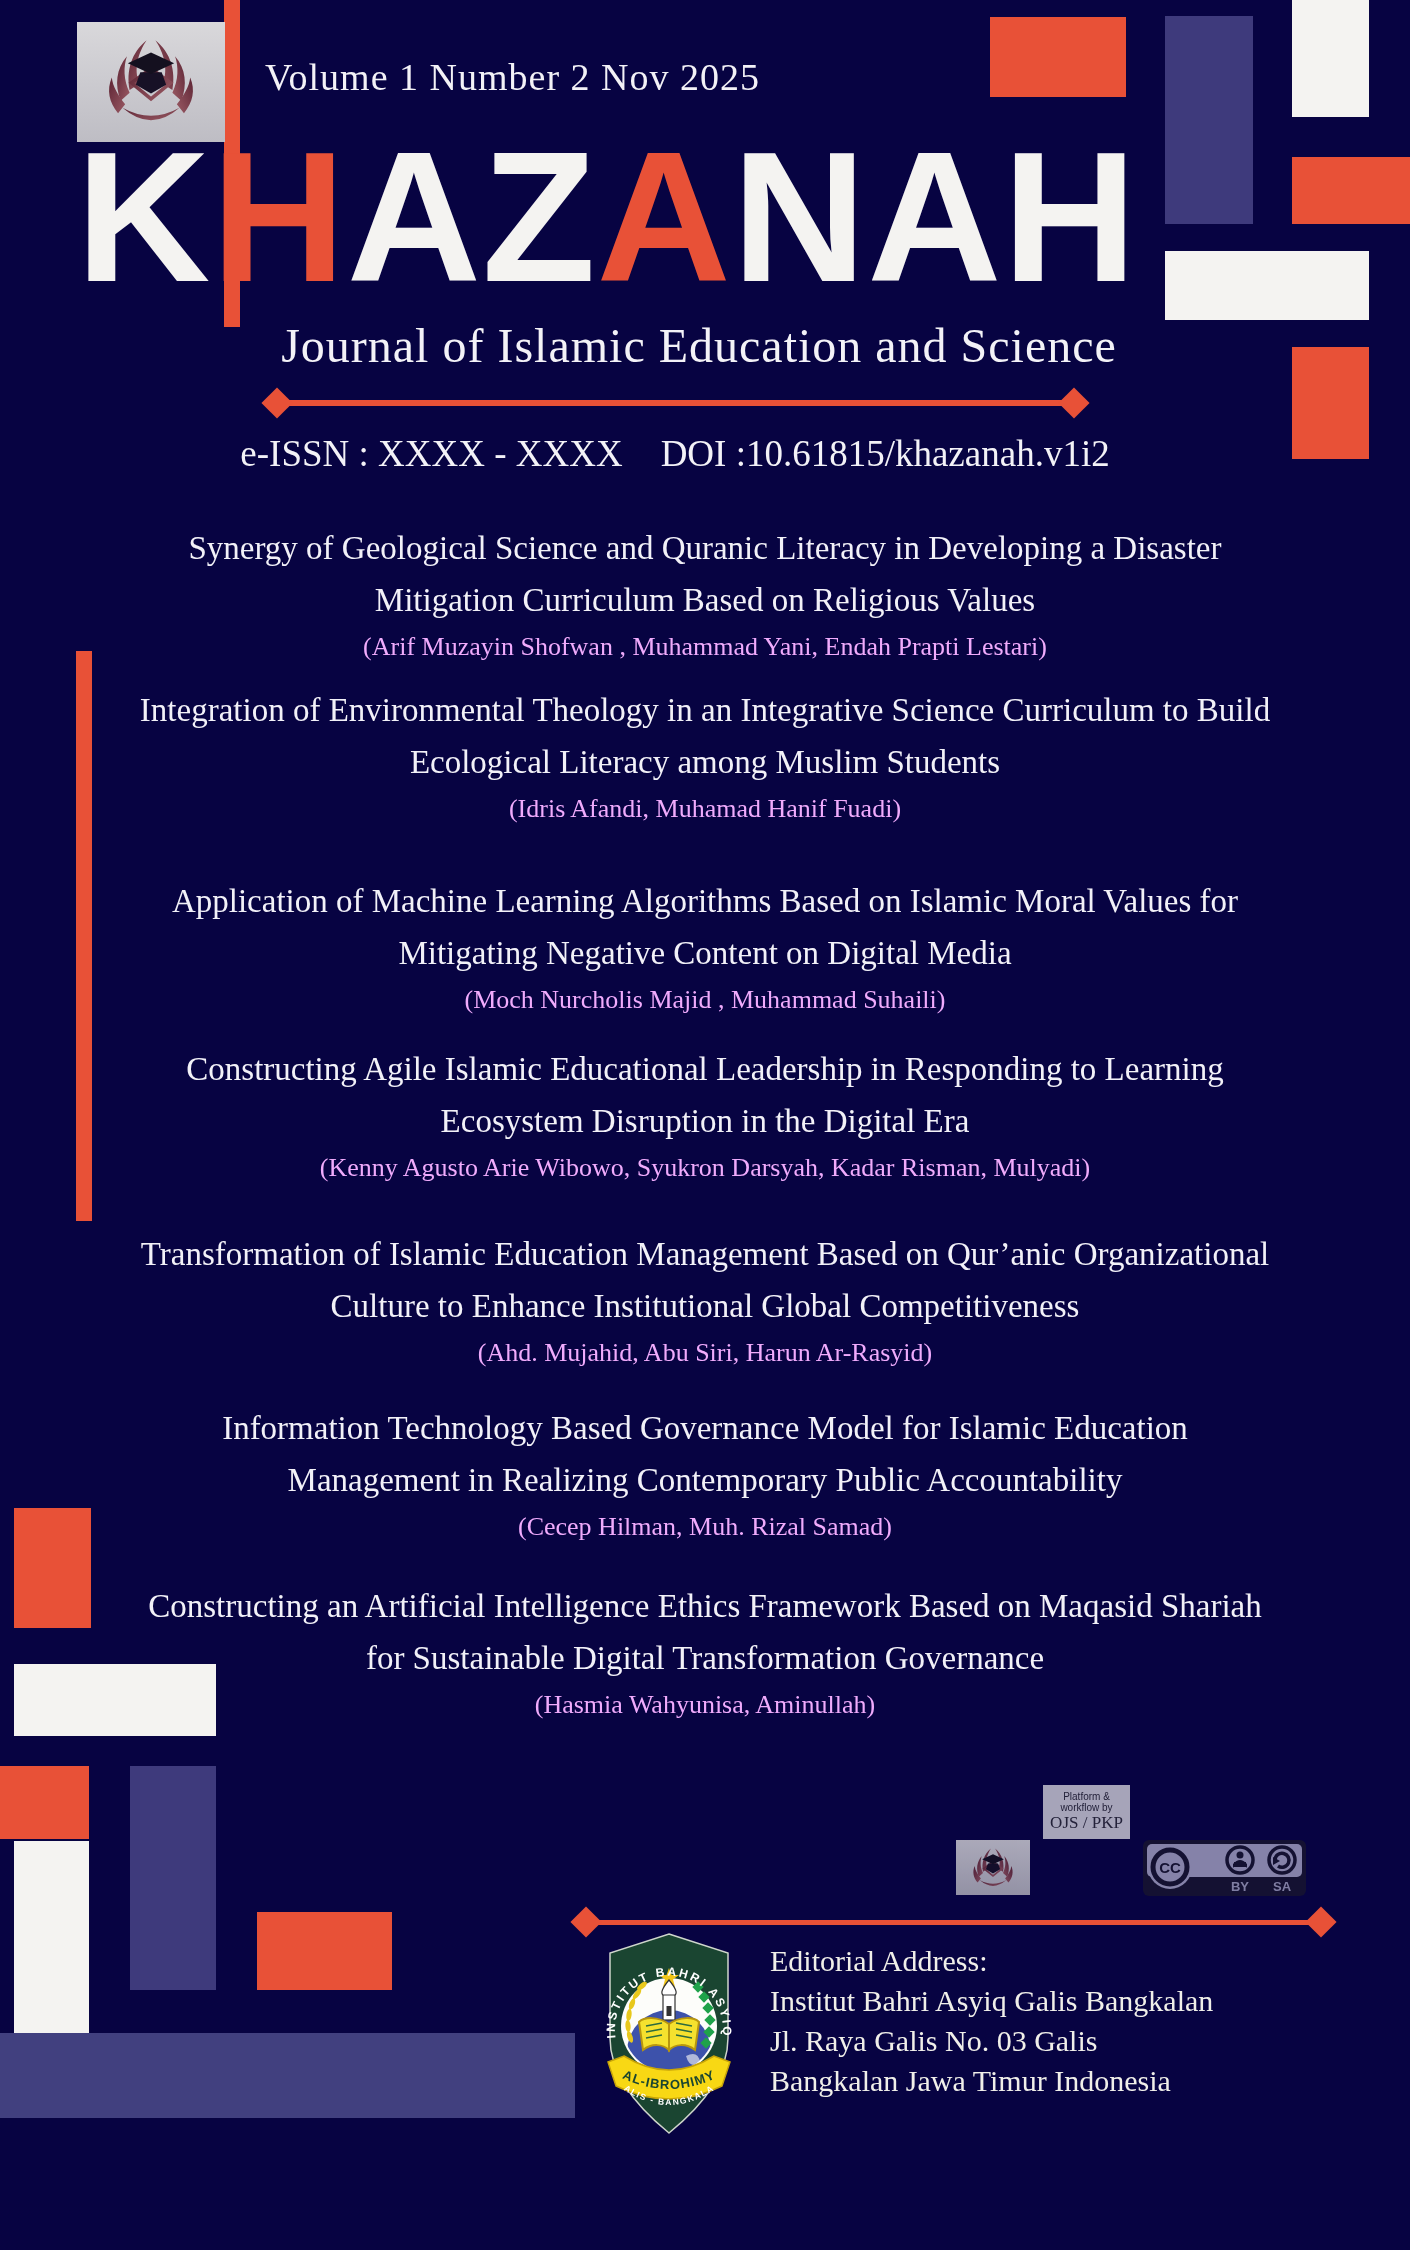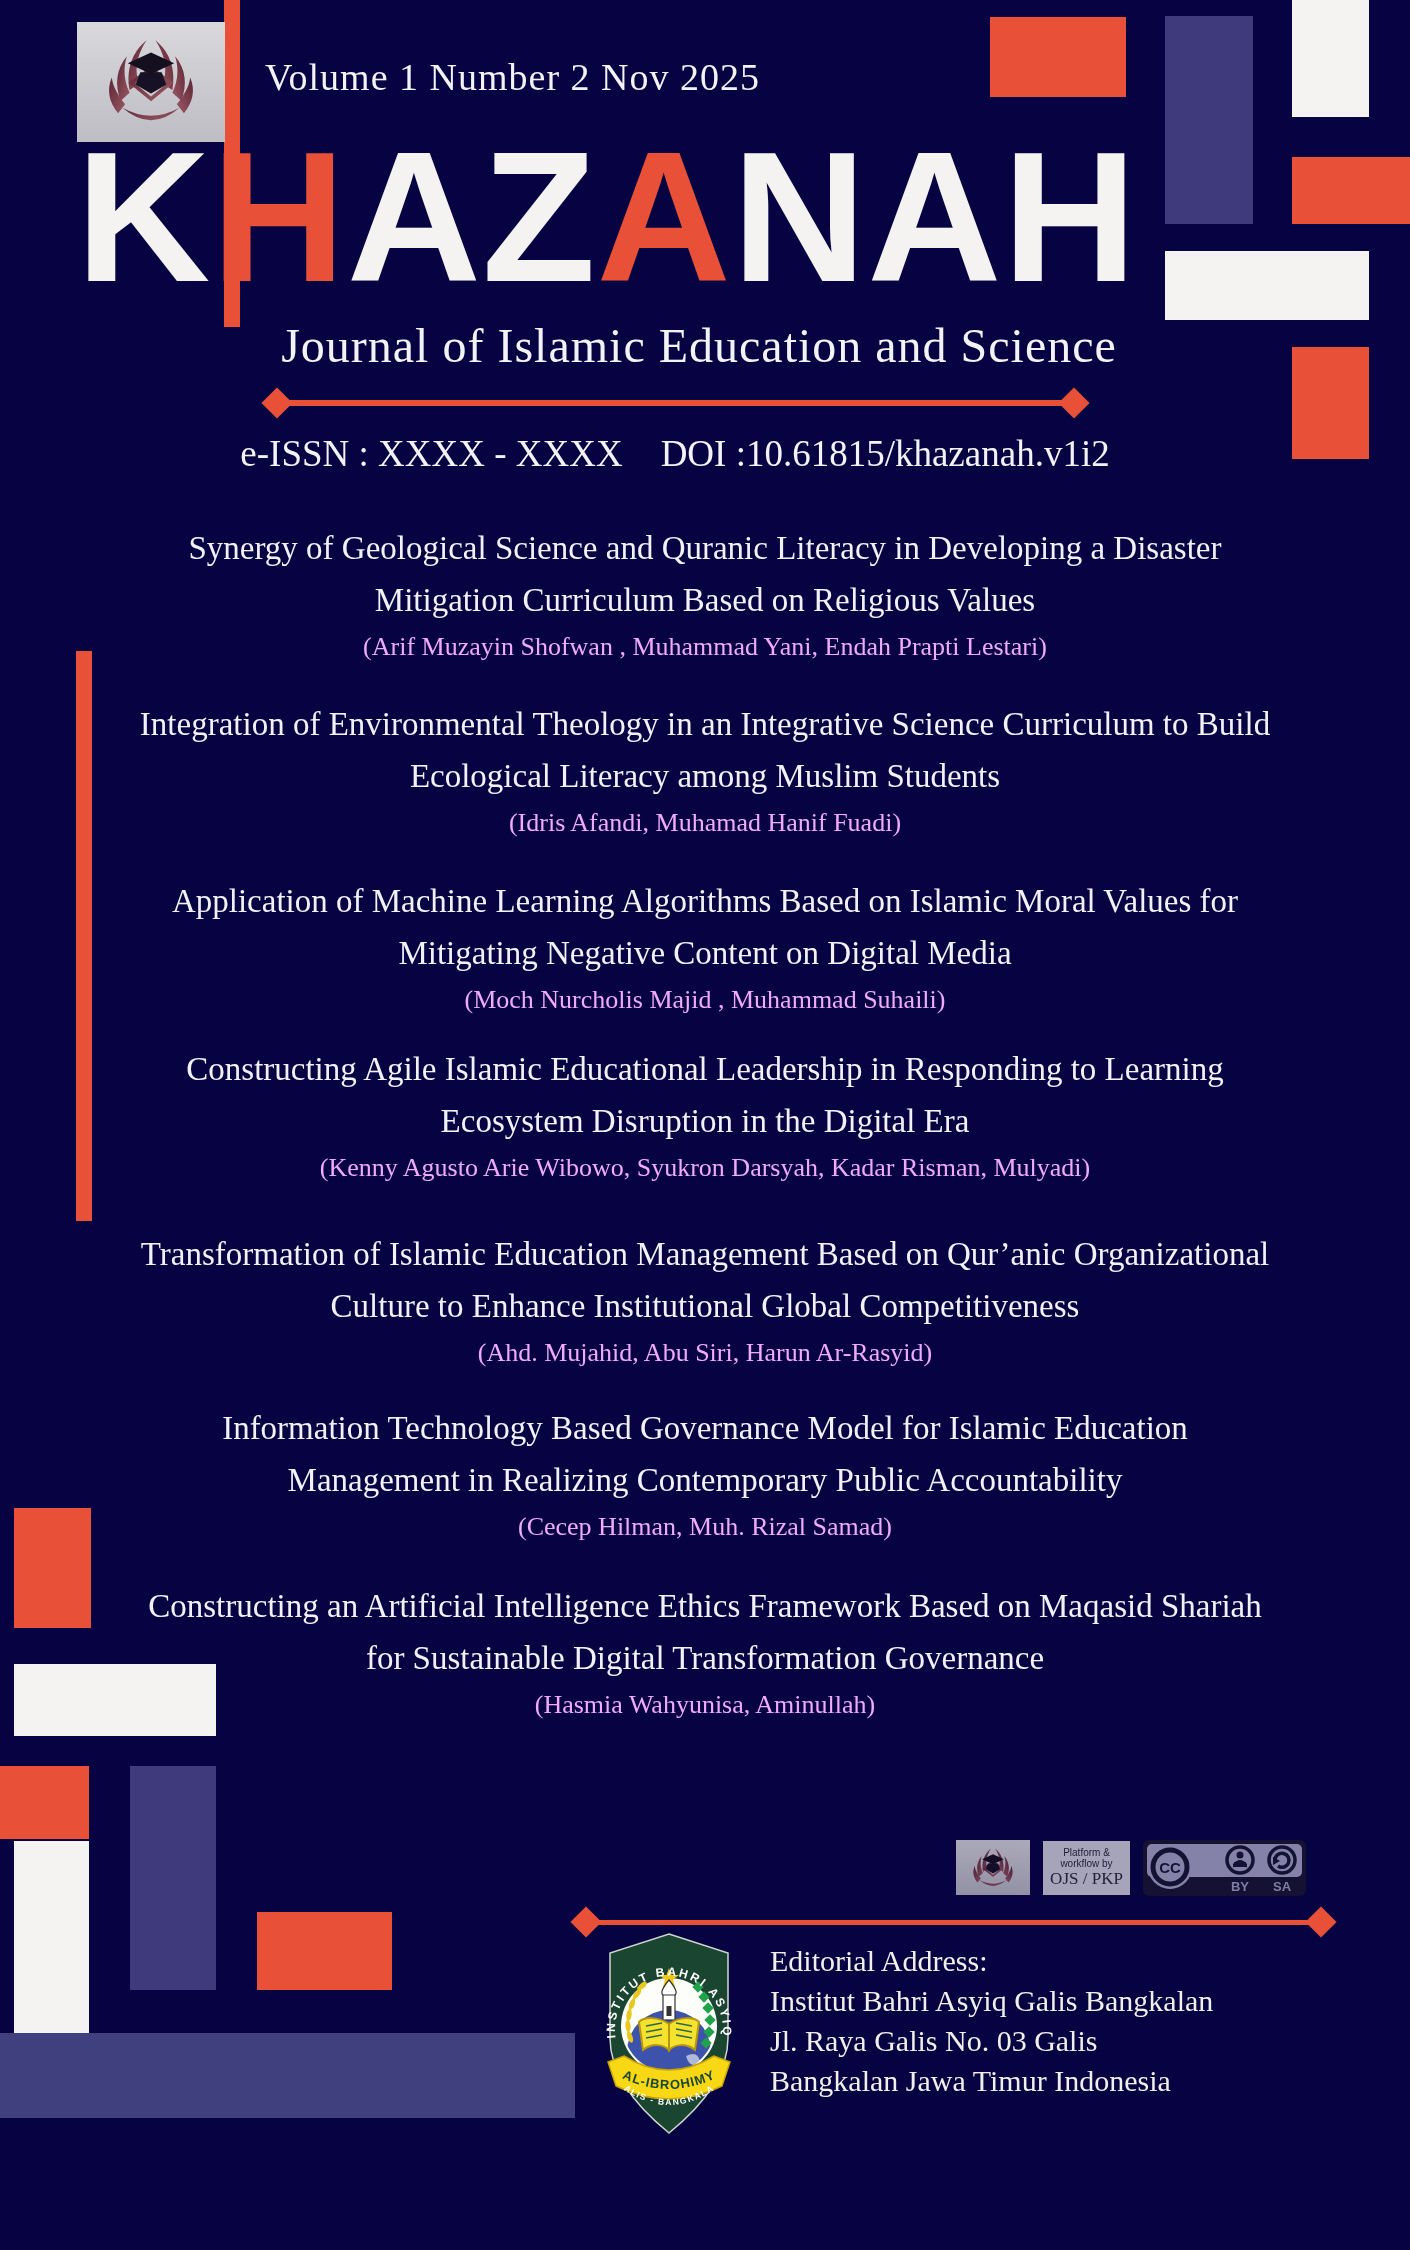--- a/index.html
+++ b/index.html
@@ -33,21 +33,21 @@
   .article .t{font-size:33px;line-height:52px;color:#f2f1f8;}
   .article .a{font-size:26px;line-height:34px;color:#f0abfc;margin-top:4px;}
   
   .divider2{left:575px;top:1910px;width:757px;height:24px;display:flex;align-items:center;z-index:2;}
   .divider2 .line{flex:1;height:5px;background:#e85137;}
   .logos-row .box{position:absolute;opacity:.82;}
   .kh-small{left:956px;top:1840px;width:74px;height:55px;
     background:linear-gradient(180deg,#cfced4,#b2b1bb);
     display:flex;align-items:center;justify-content:center;}
   .kh-small svg{width:50px;height:46px;}
-  .ojs-box{left:1043px;top:1841px;width:87px;height:54px;background:#c9c8d4;
+  .ojs-box{left:1043px;top:1785px;width:87px;height:54px;background:#c9c8d4;
     display:flex;flex-direction:column;align-items:center;justify-content:center;
     color:#2a2838;line-height:1.1;}
   .ojs-box .s1{font-size:10px;font-family:"Liberation Sans",sans-serif;}
   .ojs-box .s3{font-size:17px;font-family:"Liberation Serif",serif;margin-top:1px;}
   .cc-box{left:1143px;top:1840px;width:163px;height:64px;}
   .school-logo{left:594px;top:1928px;width:150px;height:210px;z-index:3;}
   .editorial{left:770px;top:1941px;width:560px;font-size:30px;line-height:40px;
     color:#f0efe9;z-index:2;}
 </style>
 </head>
@@ -111,21 +111,21 @@
 <div class="abs issn-row">
   <span>e-ISSN : XXXX - XXXX</span>
   <span>DOI :10.61815/khazanah.v1i2</span>
 </div>
 
 <div class="abs article" style="top:522px;">
   <div class="t">Synergy of Geological Science and Quranic Literacy in Developing a Disaster</div>
   <div class="t">Mitigation Curriculum Based on Religious Values</div>
   <div class="a">(Arif Muzayin Shofwan , Muhammad Yani, Endah Prapti Lestari)</div>
 </div>
-<div class="abs article" style="top:698px;">
+<div class="abs article" style="top:684px;">
   <div class="t">Integration of Environmental Theology in an Integrative Science Curriculum to Build</div>
   <div class="t">Ecological Literacy among Muslim Students</div>
   <div class="a">(Idris Afandi, Muhamad Hanif Fuadi)</div>
 </div>
 <div class="abs article" style="top:875px;">
   <div class="t">Application of Machine Learning Algorithms Based on Islamic Moral Values for</div>
   <div class="t">Mitigating Negative Content on Digital Media</div>
   <div class="a">(Moch Nurcholis Majid , Muhammad Suhaili)</div>
 </div>
 <div class="abs article" style="top:1043px;">

